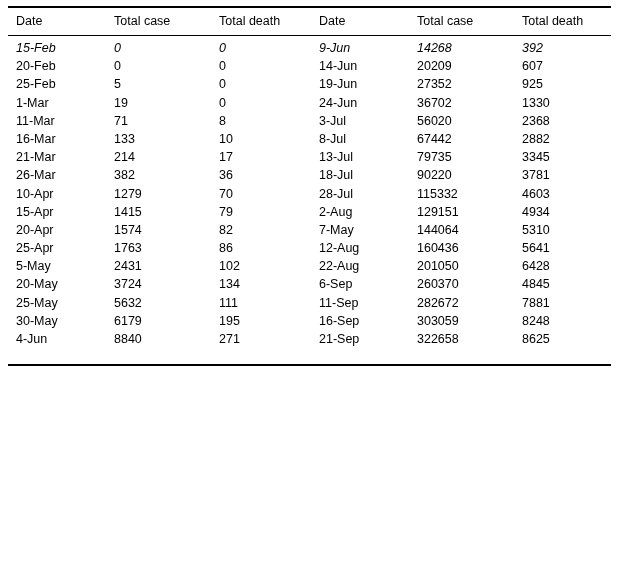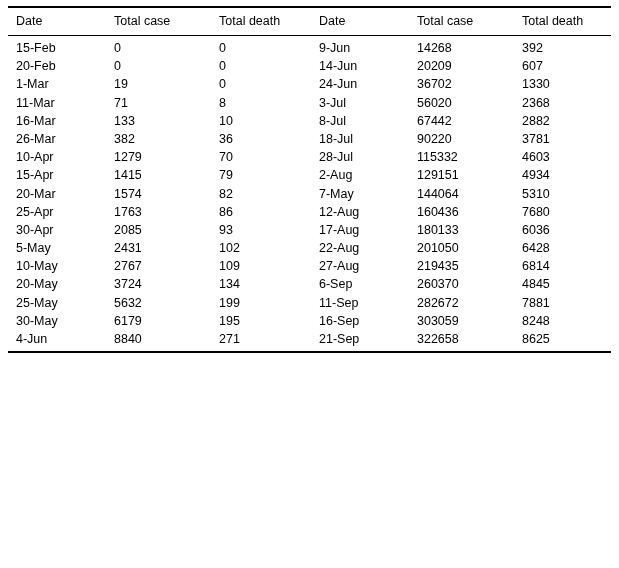--- a/index.html
+++ b/index.html
@@ -33,23 +33,24 @@
     border-bottom: 1px solid #000000;
     white-space: nowrap;
   }
   table.data-table tbody td {
     text-align: left;
     padding: 2.1px 4px 2.1px 8px;
     white-space: nowrap;
   }
   table.data-table tbody tr:first-child td {
     padding-top: 5px;
+    font-style: italic;
   }
   table.data-table tbody tr:last-child td {
-    padding-bottom: 5px;
+    padding-bottom: 18px;
     border-bottom: 2px solid #000000;
   }
   
   .col-date1   { width: 98px; }
   .col-case1   { width: 105px; }
   .col-death1  { width: 100px; }
   .col-date2   { width: 98px; }
   .col-case2   { width: 105px; }
   .col-death2  { width: 97px; }
 </style>
@@ -87,20 +88,28 @@
         </tr>
         <tr>
           <td>20-Feb</td>
           <td>0</td>
           <td>0</td>
           <td>14-Jun</td>
           <td>20209</td>
           <td>607</td>
         </tr>
         <tr>
+          <td>25-Feb</td>
+          <td>5</td>
+          <td>0</td>
+          <td>19-Jun</td>
+          <td>27352</td>
+          <td>925</td>
+        </tr>
+        <tr>
           <td>1-Mar</td>
           <td>19</td>
           <td>0</td>
           <td>24-Jun</td>
           <td>36702</td>
           <td>1330</td>
         </tr>
         <tr>
           <td>11-Mar</td>
           <td>71</td>
@@ -111,20 +120,28 @@
         </tr>
         <tr>
           <td>16-Mar</td>
           <td>133</td>
           <td>10</td>
           <td>8-Jul</td>
           <td>67442</td>
           <td>2882</td>
         </tr>
         <tr>
+          <td>21-Mar</td>
+          <td>214</td>
+          <td>17</td>
+          <td>13-Jul</td>
+          <td>79735</td>
+          <td>3345</td>
+        </tr>
+        <tr>
           <td>26-Mar</td>
           <td>382</td>
           <td>36</td>
           <td>18-Jul</td>
           <td>90220</td>
           <td>3781</td>
         </tr>
         <tr>
           <td>10-Apr</td>
           <td>1279</td>
@@ -135,71 +152,55 @@
         </tr>
         <tr>
           <td>15-Apr</td>
           <td>1415</td>
           <td>79</td>
           <td>2-Aug</td>
           <td>129151</td>
           <td>4934</td>
         </tr>
         <tr>
-          <td>20-Mar</td>
+          <td>20-Apr</td>
           <td>1574</td>
           <td>82</td>
           <td>7-May</td>
           <td>144064</td>
           <td>5310</td>
         </tr>
         <tr>
           <td>25-Apr</td>
           <td>1763</td>
           <td>86</td>
           <td>12-Aug</td>
           <td>160436</td>
-          <td>7680</td>
-        </tr>
-        <tr>
-          <td>30-Apr</td>
-          <td>2085</td>
-          <td>93</td>
-          <td>17-Aug</td>
-          <td>180133</td>
-          <td>6036</td>
+          <td>5641</td>
         </tr>
         <tr>
           <td>5-May</td>
           <td>2431</td>
           <td>102</td>
           <td>22-Aug</td>
           <td>201050</td>
           <td>6428</td>
         </tr>
         <tr>
-          <td>10-May</td>
-          <td>2767</td>
-          <td>109</td>
-          <td>27-Aug</td>
-          <td>219435</td>
-          <td>6814</td>
-        </tr>
-        <tr>
           <td>20-May</td>
           <td>3724</td>
           <td>134</td>
           <td>6-Sep</td>
           <td>260370</td>
           <td>4845</td>
         </tr>
         <tr>
           <td>25-May</td>
           <td>5632</td>
-          <td>199</td>
+          <td>111</td>
           <td>11-Sep</td>
           <td>282672</td>
           <td>7881</td>
         </tr>
         <tr>
           <td>30-May</td>
           <td>6179</td>
           <td>195</td>
           <td>16-Sep</td>
           <td>303059</td>

